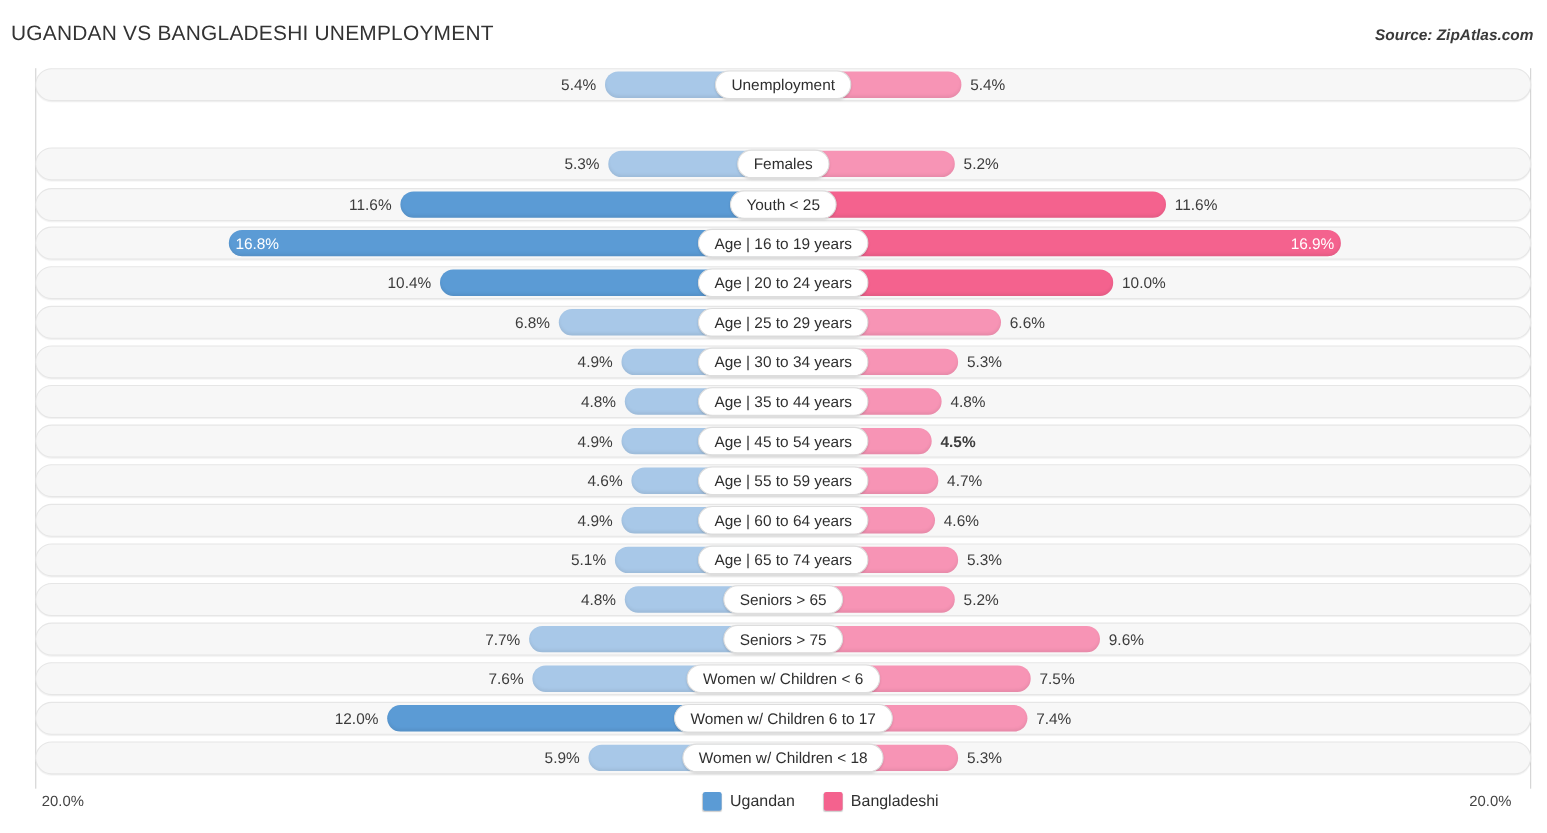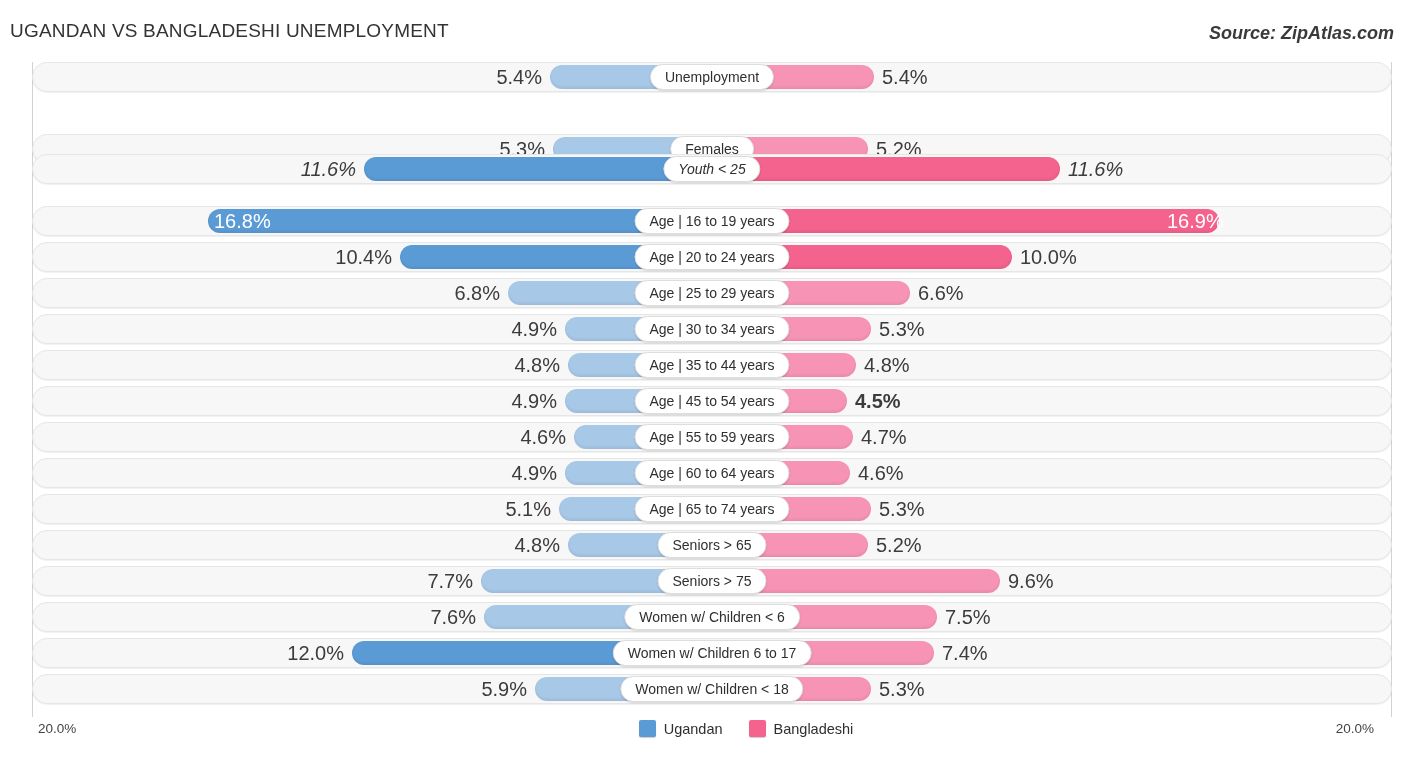--- a/index.html
+++ b/index.html
@@ -14,21 +14,21 @@
 
   
   .header{position:absolute;left:0;top:0;width:1406px;height:58px;}
   .title{
     position:absolute;left:10px;top:20px;
     font-size:19px;color:#333333;letter-spacing:.2px;
     white-space:nowrap;
   }
   .source{
     position:absolute;right:12px;top:23px;
-    font-size:18px;color:#3a3a3a;font-style:italic;font-weight:bold;
+    font-size:14px;color:#3a3a3a;font-style:italic;font-weight:bold;
     white-space:nowrap;
   }
 
   
   .plot{
     position:absolute;left:32px;top:62px;
     width:1360px;height:655px;
   }
   .axis-line{
     position:absolute;top:0;width:1px;height:655px;background:#d2d2d2;
@@ -62,21 +62,21 @@
     left:680px;
     background:#f794b5;
     box-shadow:inset 0 -2px 3px rgba(0,0,0,0.07);
   }
   .bar.hl-left{background:#5b9bd5;}
   .bar.hl-right{background:#f4628e;}
 
   
   .val{
     position:absolute;top:0;height:30px;line-height:30px;
-    font-size:20px;color:#3c3c3c;white-space:nowrap;
+    font-size:14px;color:#3c3c3c;white-space:nowrap;
   }
   .val-left{text-align:right;}
   .val-right{text-align:left;}
   .val.inside{color:#ffffff;}
 
   
   .center-pill{
     position:absolute;top:2px;left:50%;transform:translateX(-50%);
     height:26px;line-height:25px;
     background:#ffffff;
@@ -128,21 +128,21 @@
         <div class="center-pill">Unemployment</div>
       </div>
       <div class="row" style="top: 72px;">
         <div class="row-track"></div>
         <div class="bar bar-left" style="width: 159px;"></div>
         <div class="bar bar-right" style="width: 156px;"></div>
         <div class="val val-left" style="right: 847px; width: 60px;">5.3%</div>
         <div class="val val-right" style="left: 844px; width: 60px;">5.2%</div>
         <div class="center-pill">Females</div>
       </div>
-      <div class="row" style="top: 92px; font-style: italic;">
+      <div class="row" style="top: 109px;">
         <div class="row-track"></div>
         <div class="bar bar-left hl-left" style="width: 348px;"></div>
         <div class="bar bar-right hl-right" style="width: 348px;"></div>
         <div class="val val-left" style="right: 1036px; width: 60px;">11.6%</div>
         <div class="val val-right" style="left: 1036px; width: 60px;">11.6%</div>
         <div class="center-pill">Youth &lt; 25</div>
       </div>
       <div class="row" style="top: 144px;">
         <div class="row-track"></div>
         <div class="bar bar-left hl-left" style="width: 504px;"></div>

